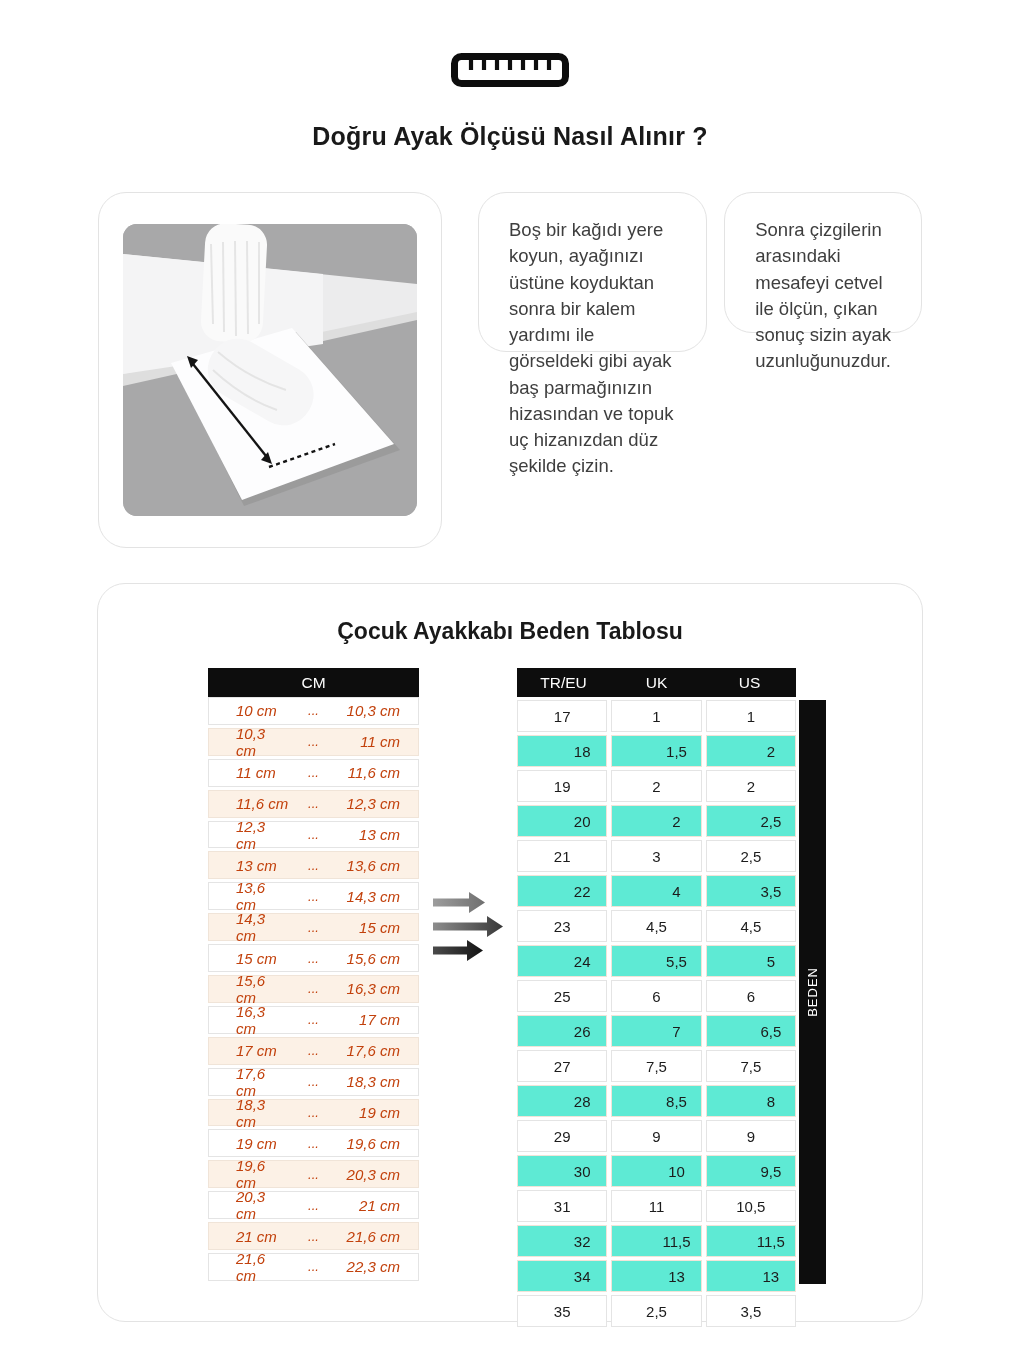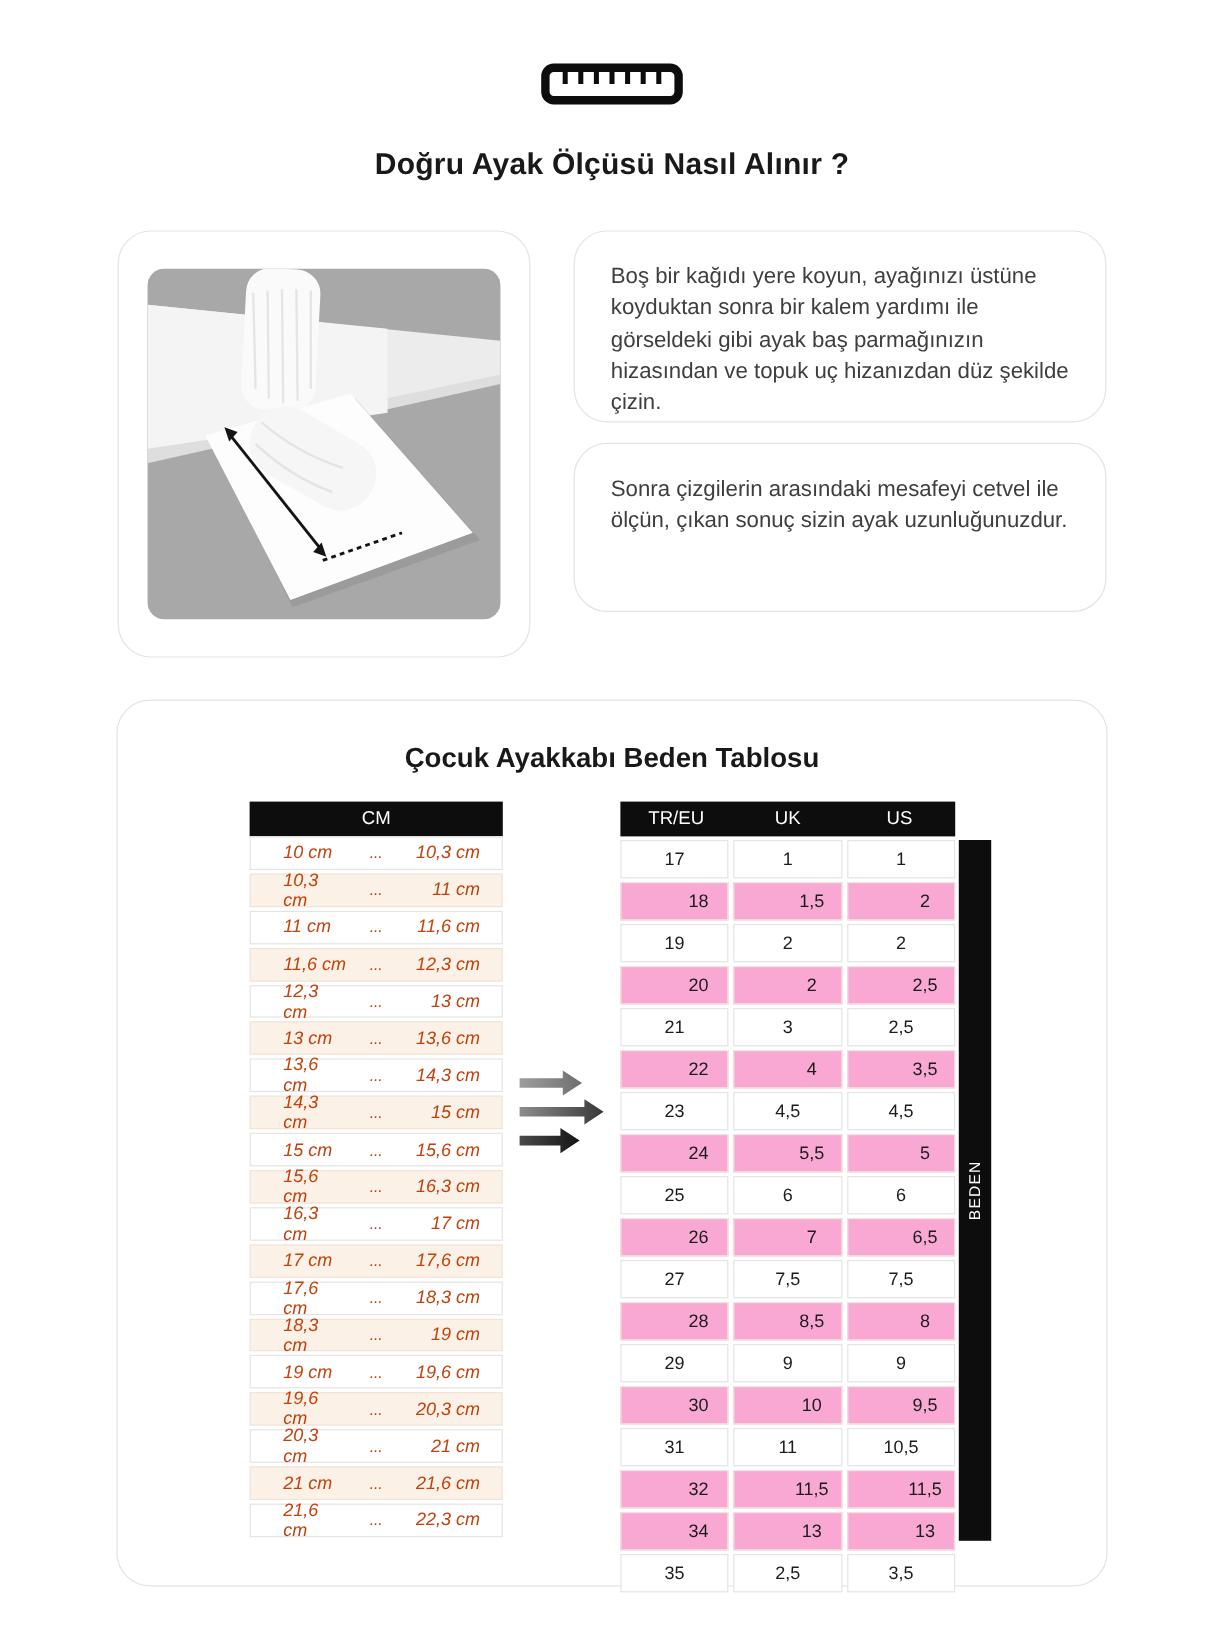--- a/index.html
+++ b/index.html
@@ -21,21 +21,21 @@
     position:absolute; left:98px; top:192px; width:824px;
     display:flex; gap:36px;
   }
   .photo-card {
     width:344px; height:356px; border:1px solid #e3e3e3; border-radius:28px;
     background:#fff; display:flex; align-items:center; justify-content:center;
   }
   .photo-frame {
     width:294px; height:292px; border-radius:14px; overflow:hidden; background:#a8a8a9;
   }
-  .text-cards { flex:1; display:flex; flex-direction:column; gap:17px; }
+  .text-cards { flex:1; display:flex; flex-direction:row; gap:17px; }
   .text-card {
     border:1px solid #e3e3e3; border-radius:28px; background:#fff;
     padding:24px 30px; font-size:18.5px; line-height:1.42; color:#3e3e3e;
   }
   .text-card.first { height:160px; }
   .text-card.second { height:141px; display:flex; align-items:flex-start; }
   
   .size-card {
     position:absolute; left:97px; top:583px; width:826px; height:739px;
     border:1px solid #e3e3e3; border-radius:28px; background:#fff;
@@ -64,21 +64,21 @@
   .mid-col { width:98px; display:flex; justify-content:center; }
   .transfer-arrows { margin-top:222px; }
   .eu-table { width:279px; }
   .eu-table .thead { display:grid; grid-template-columns:1fr 1fr 1fr; margin-bottom:3px; }
   .eu-table .thead span { text-align:center; }
   .eu-grid-row { display:grid; grid-template-columns:1fr 1fr 1fr; column-gap:4px; margin-bottom:3px; }
   .eu-grid-row .cell {
     height:32px; border:1px solid #e4e4e4; background:#fff;
     display:flex; align-items:center; justify-content:center; font-size:15px; color:#1c1c1c;
   }
-  .eu-grid-row.alt .cell { background:#f9a8d4; border-color:#f0e4d8;padding-left:40px; }
+  .eu-grid-row.alt .cell { background:#5eead4; border-color:#f0e4d8;padding-left:40px; }
   .beden-bar {
     margin-left:3px; margin-top:32px; width:27px; height:584px; background:#0d0d0d;
     display:flex; align-items:center; justify-content:center;
   }
   .beden-bar span {
     writing-mode:vertical-rl; transform:rotate(180deg);
     color:#ffffff; font-size:13px; letter-spacing:1px;
   }
 </style>
 </head>

